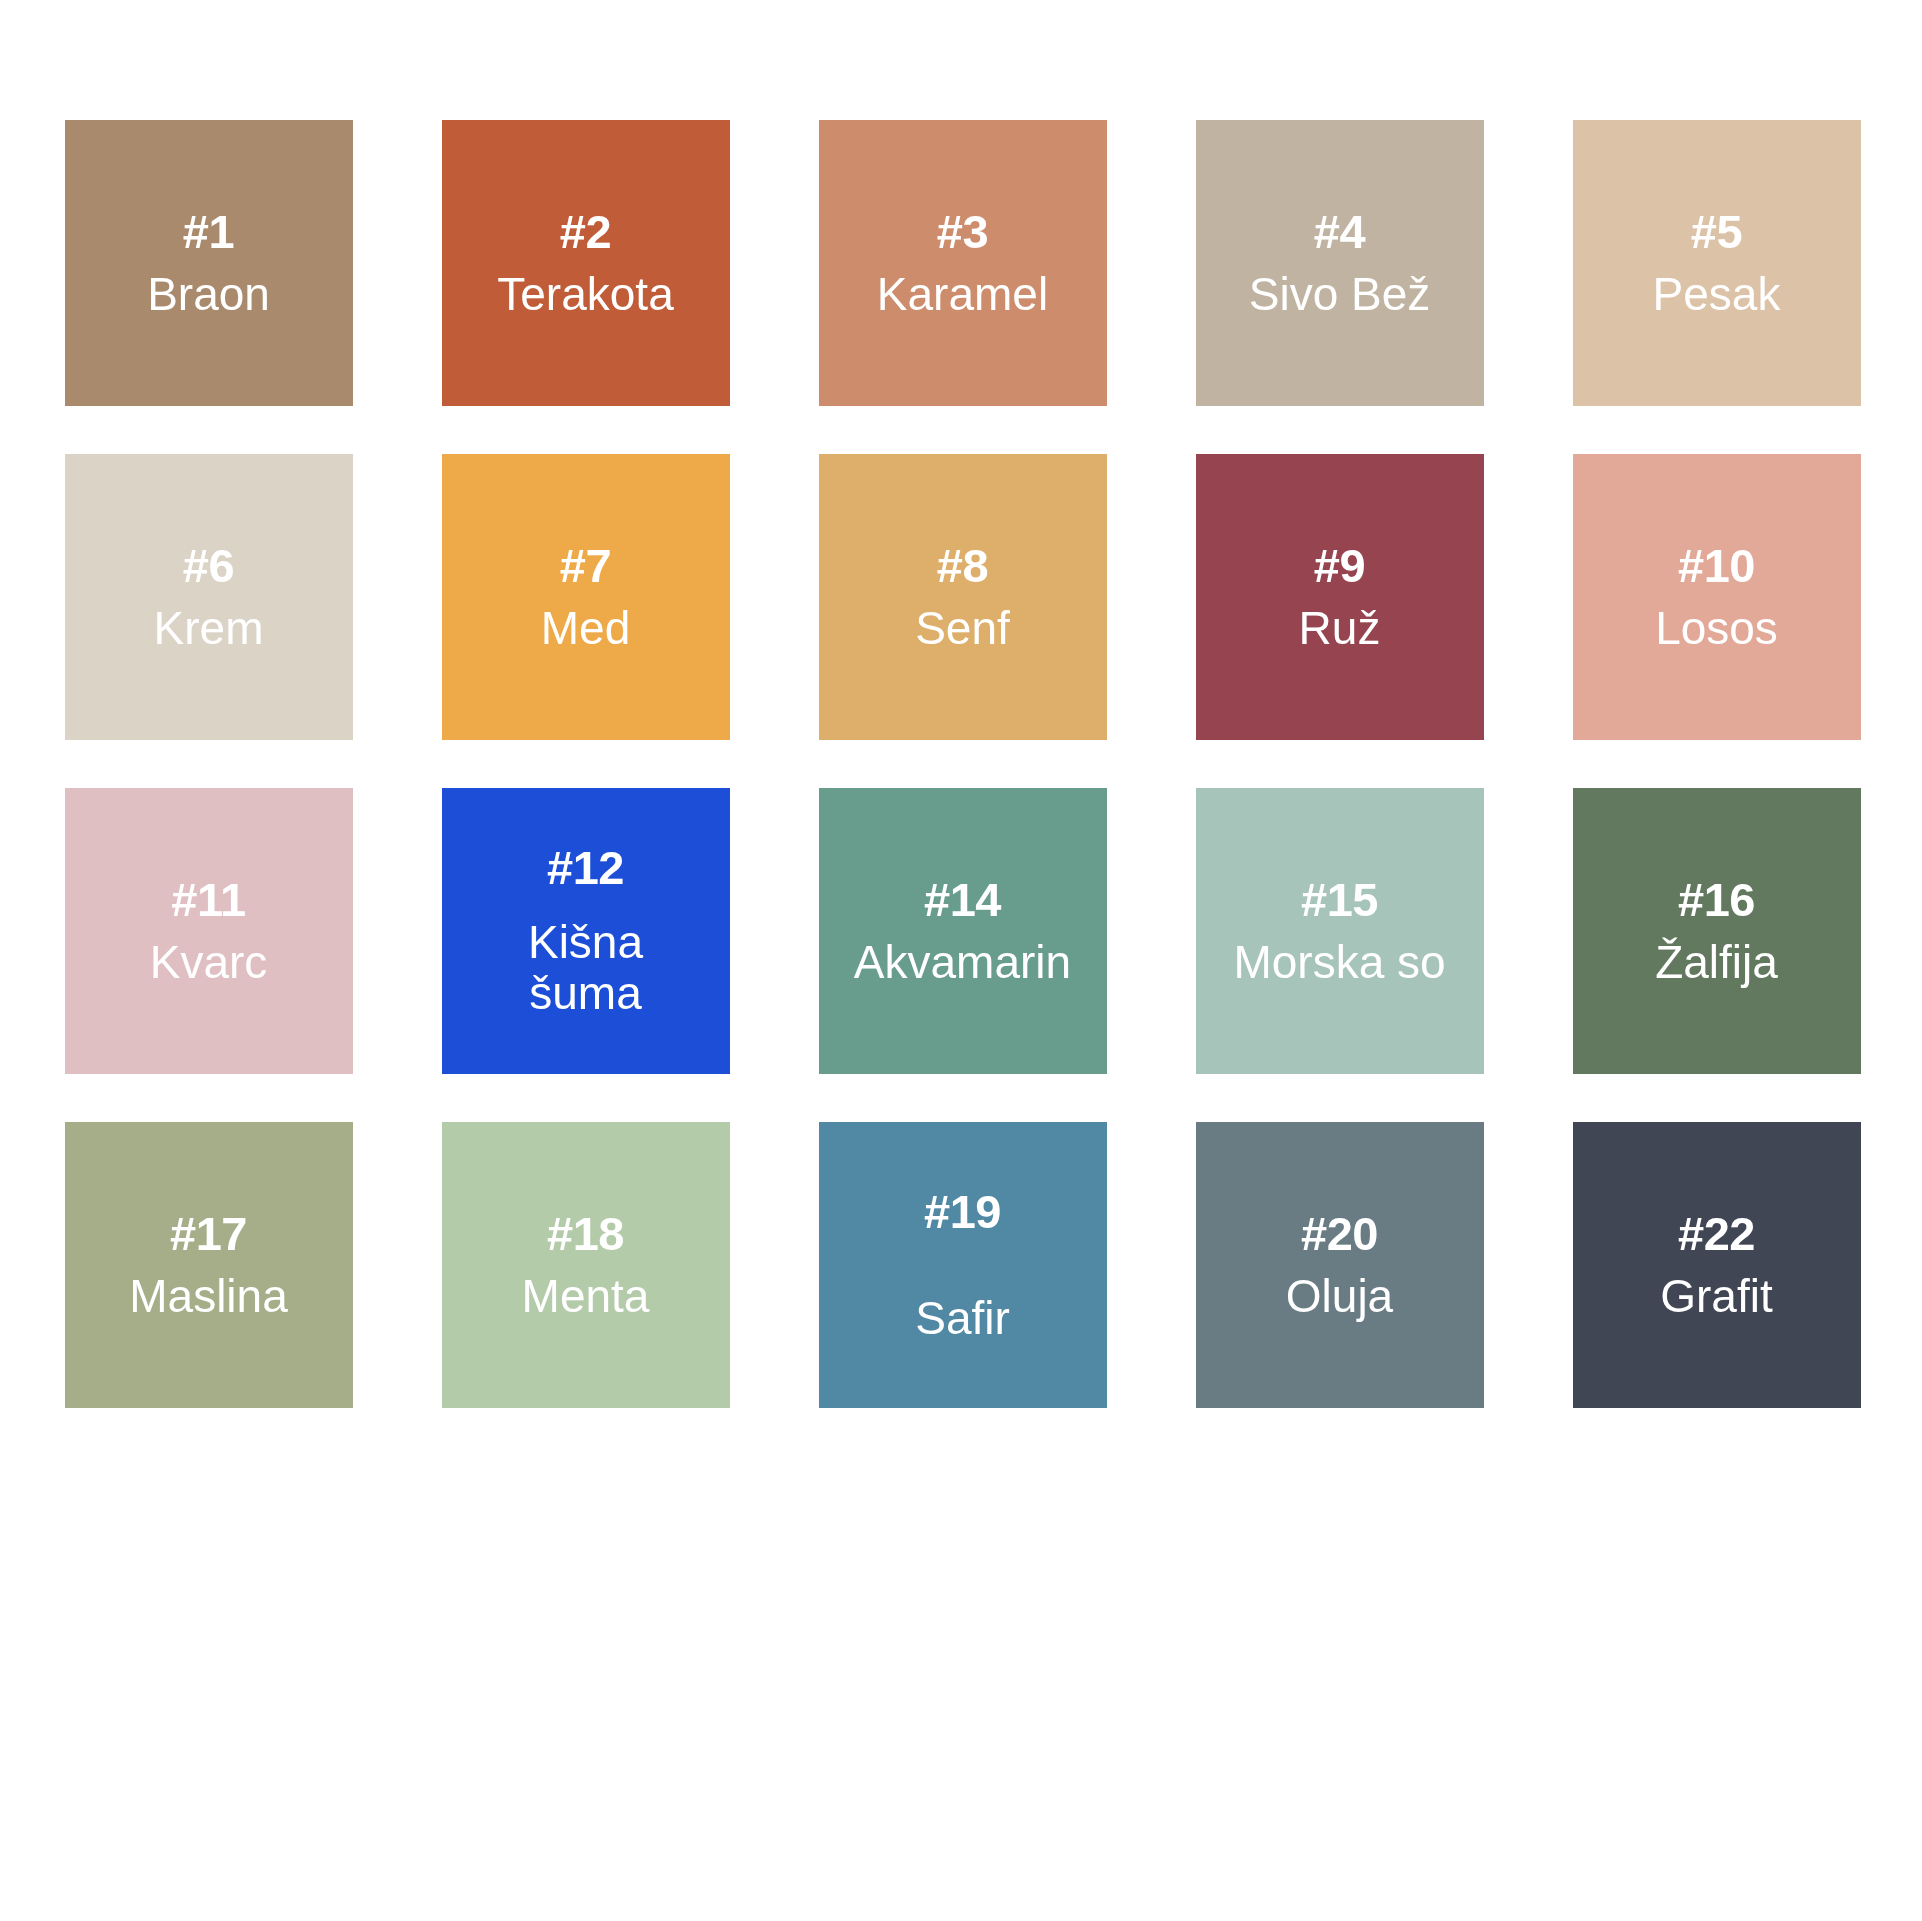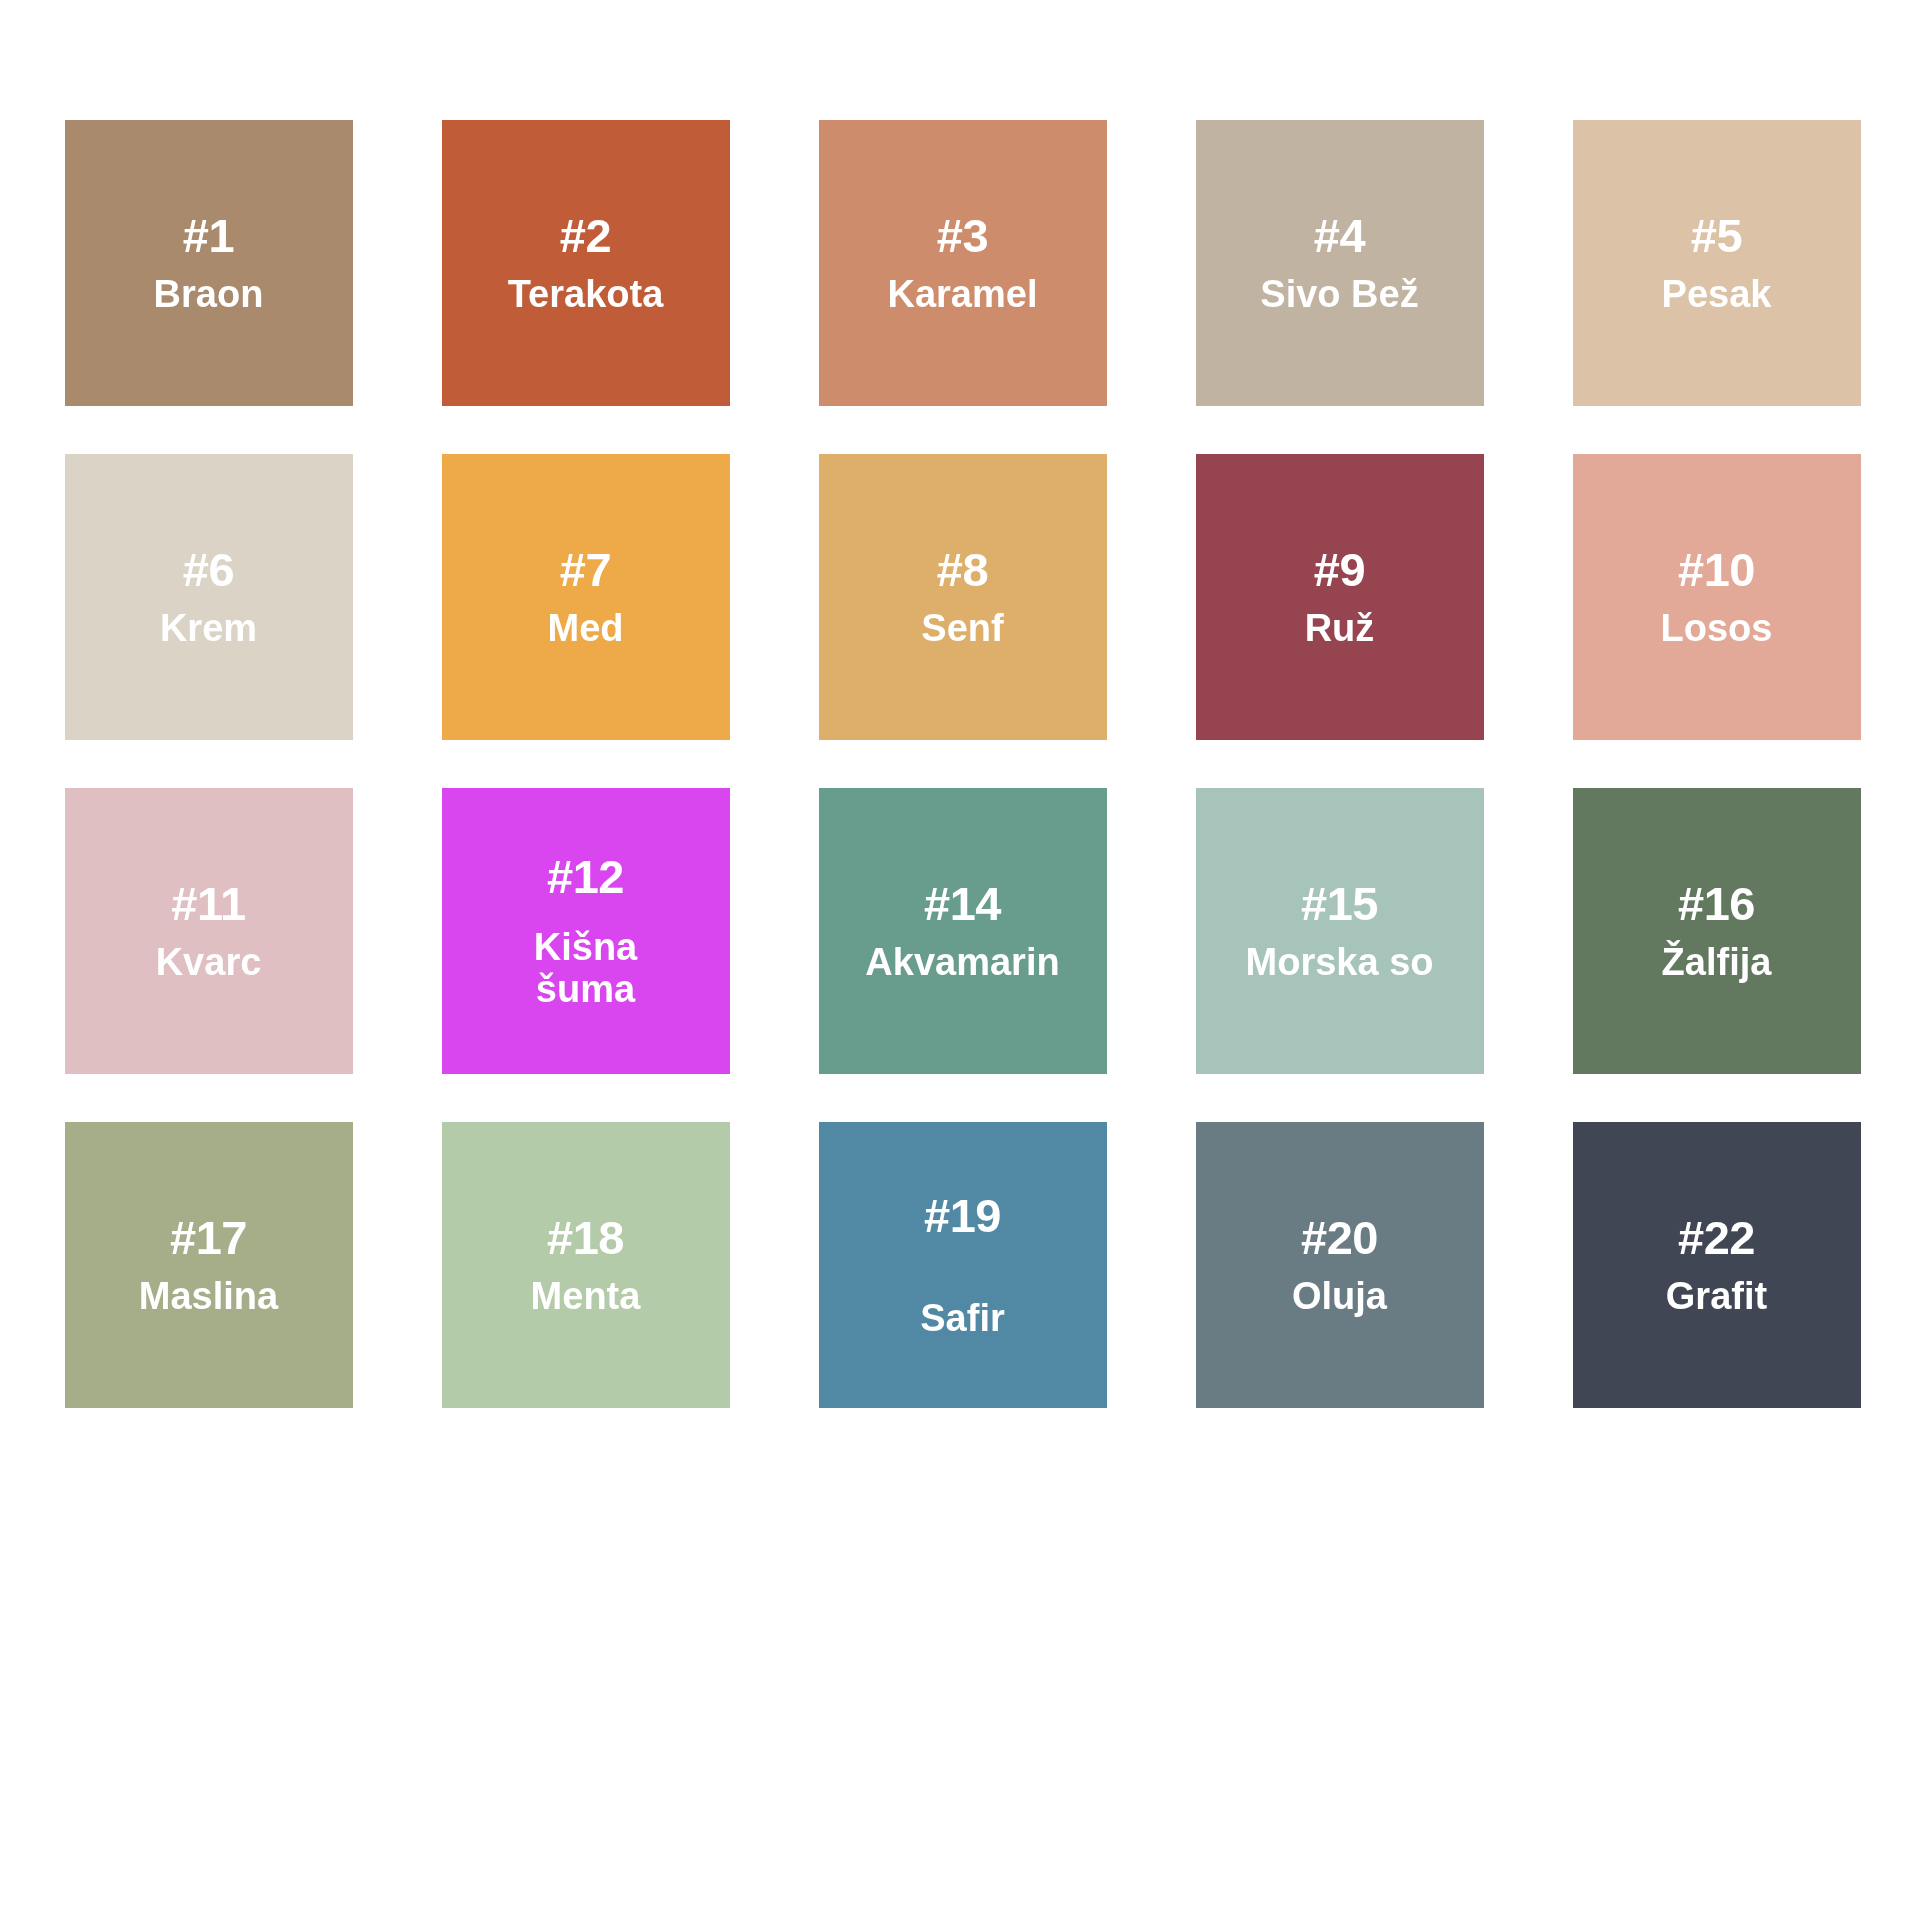--- a/index.html
+++ b/index.html
@@ -55,22 +55,22 @@
   .swatch-number {
     font-size: 47px;
     font-weight: 700;
     letter-spacing: -0.4px;
     margin-bottom: 10.3px;
     color: #ffffff;
     white-space: nowrap;
   }
 
   .swatch-name {
-    font-size: 38px;
-    font-weight: 700;
+    font-size: 46px;
+    font-weight: 400;
     letter-spacing: 0px;
     color: #ffffff;
     max-width: 274px;
     word-wrap: break-word;
     white-space: pre-line;
   }
 </style>
 </head>
 <body>
 
@@ -113,21 +113,21 @@
         <div class="swatch-name">Ruž</div>
       </div>
       <div class="swatch" style="background: rgb(226, 168, 152);">
         <div class="swatch-number">#10</div>
         <div class="swatch-name">Losos</div>
       </div>
       <div class="swatch" style="background: rgb(224, 191, 195);">
         <div class="swatch-number">#11</div>
         <div class="swatch-name">Kvarc</div>
       </div>
-      <div class="swatch" style="background: #d946ef; gap: 12px;">
+      <div class="swatch" style="background: #1d4ed8; gap: 12px;">
         <div class="swatch-number">#12</div>
         <div class="swatch-name">Kišna
 šuma</div>
       </div>
       <div class="swatch" style="background: rgb(104, 156, 141);">
         <div class="swatch-number">#14</div>
         <div class="swatch-name">Akvamarin</div>
       </div>
       <div class="swatch" style="background: rgb(167, 196, 187);">
         <div class="swatch-number">#15</div>

